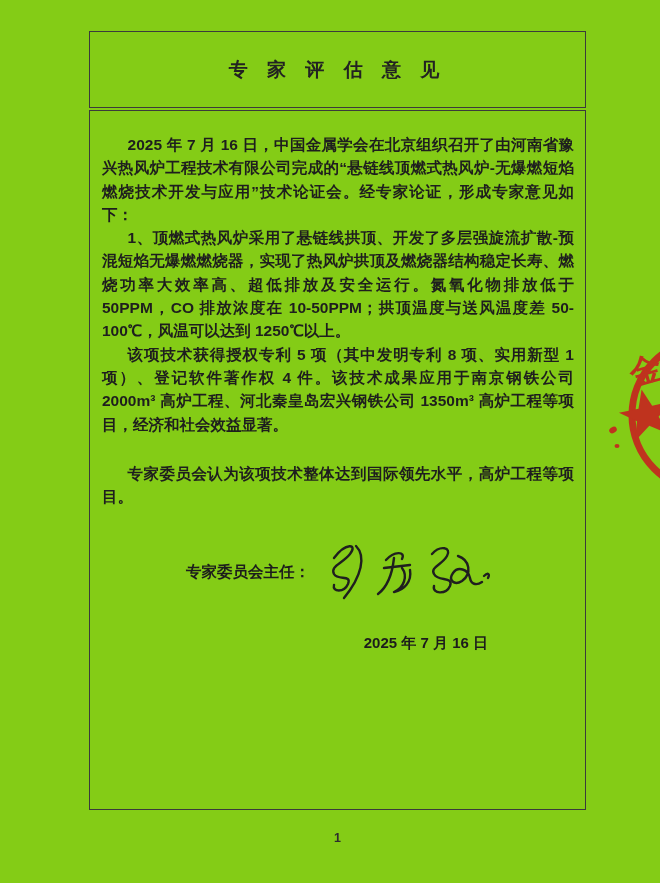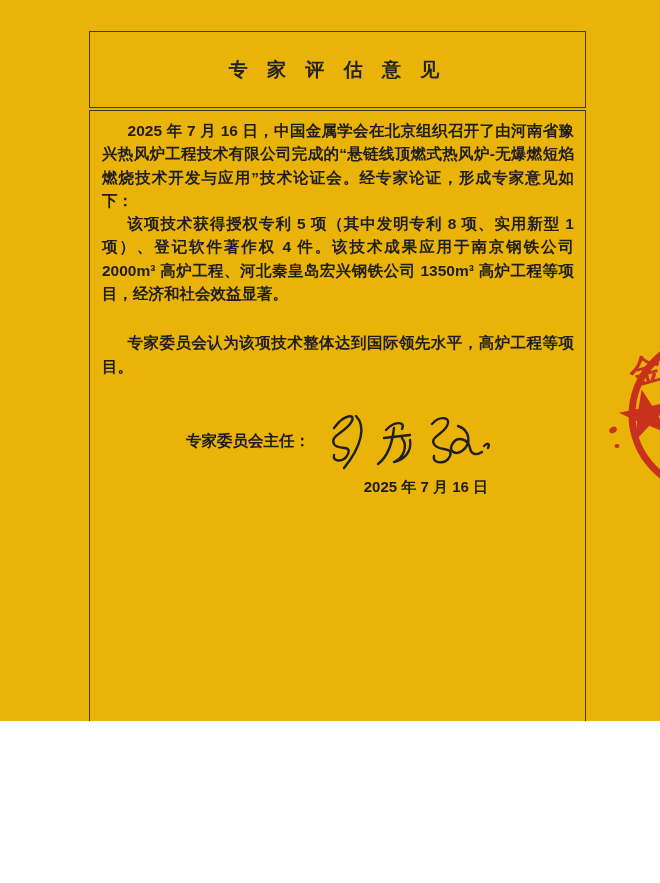--- a/index.html
+++ b/index.html
@@ -1,20 +1,20 @@
 <!DOCTYPE html>
 <html><head>
 <meta charset="utf-8">
 <style>
   html, body { margin: 0; padding: 0; background: #ffffff; }
   .page {
     position: relative;
     width: 660px;
-    height: 721px;
-    background: #eab308;
+    height: 883px;
+    background: #84cc16;
     overflow: hidden;
     font-family: "Liberation Sans", sans-serif;
     color: #1c1c1c;
   }
   .title-box {
     position: absolute;
     left: 89px; top: 31px;
     width: 497px; height: 77px;
     border: 1.5px solid #3b3b3b;
     box-sizing: border-box;
@@ -27,21 +27,21 @@
     letter-spacing: 7px;
     color: #222;
     white-space: nowrap;
   }
   .body-box {
     position: absolute;
     left: 89px; top: 110px;
     width: 497px; height: 700px;
     border: 1.5px solid #3b3b3b;
     box-sizing: border-box;
-    padding: 8px 11px 0 12px;
+    padding: 22px 11px 0 12px;
   }
   .body-box p {
     margin: 0;
     font-size: 15.5px;
     line-height: 23.3px;
     font-weight: 600;
     text-align: justify;
     text-indent: 1.65em;
     color: #1e1e1e;
   }
@@ -54,20 +54,21 @@
     height: 72px;
     text-align: center;
   }
   .sig-label {
     font-size: 15.5px;
     font-weight: 600;
     white-space: nowrap;
   }
   .sig-svg { margin-left: 10px; margin-top: -6px; }
   .date-row {
+    margin-top: 26px;
     text-align: right;
     padding-right: 86px;
     font-size: 15px;
     font-weight: 600;
   }
   .page-number {
     position: absolute;
     left: 0; top: 831px;
     width: 675px;
     text-align: center;
@@ -89,20 +90,21 @@
 <body>
 
 <div class="page">
 
   <div class="title-box">
     <h1 class="doc-title">专 家 评 估 意 见</h1>
   </div>
 
   <div class="body-box">
     <p>2025 年 7 月 16 日，中国金属学会在北京组织召开了由河南省豫兴热风炉工程技术有限公司完成的“悬链线顶燃式热风炉-无爆燃短焰燃烧技术开发与应用”技术论证会。经专家论证，形成专家意见如下：</p>
+    <p>1、顶燃式热风炉采用了悬链线拱顶、开发了多层强旋流扩散-预混短焰无爆燃燃烧器，实现了热风炉拱顶及燃烧器结构稳定长寿、燃烧功率大效率高、超低排放及安全运行。氮氧化物排放低于 50PPM，CO 排放浓度在 10-50PPM；拱顶温度与送风温度差 50-100℃，风温可以达到 1250℃以上。</p>
     <p>该项技术获得授权专利 5 项（其中发明专利 8 项、实用新型 1 项）、登记软件著作权 4 件。该技术成果应用于南京钢铁公司 2000m³ 高炉工程、河北秦皇岛宏兴钢铁公司 1350m³ 高炉工程等项目，经济和社会效益显著。</p>
     <p class="conclusion">专家委员会认为该项技术整体达到国际领先水平，高炉工程等项目。</p>
 
     <div class="sig-row">
       <span class="sig-label">专家委员会主任：</span>
       <svg class="sig-svg" width="180" height="66" viewBox="0 0 180 66">
         <g fill="none" stroke="#1f1f1f" stroke-width="2.4" stroke-linecap="round" stroke-linejoin="round">
           <path d="M14,22 C26,6 38,8 30,18 C22,28 10,30 14,38 C18,45 32,38 28,48 C24,57 12,56 14,49"></path>
           <path d="M36,10 C46,20 42,40 24,62"></path>
           <path d="M66,24 C74,15 86,15 82,23"></path>

